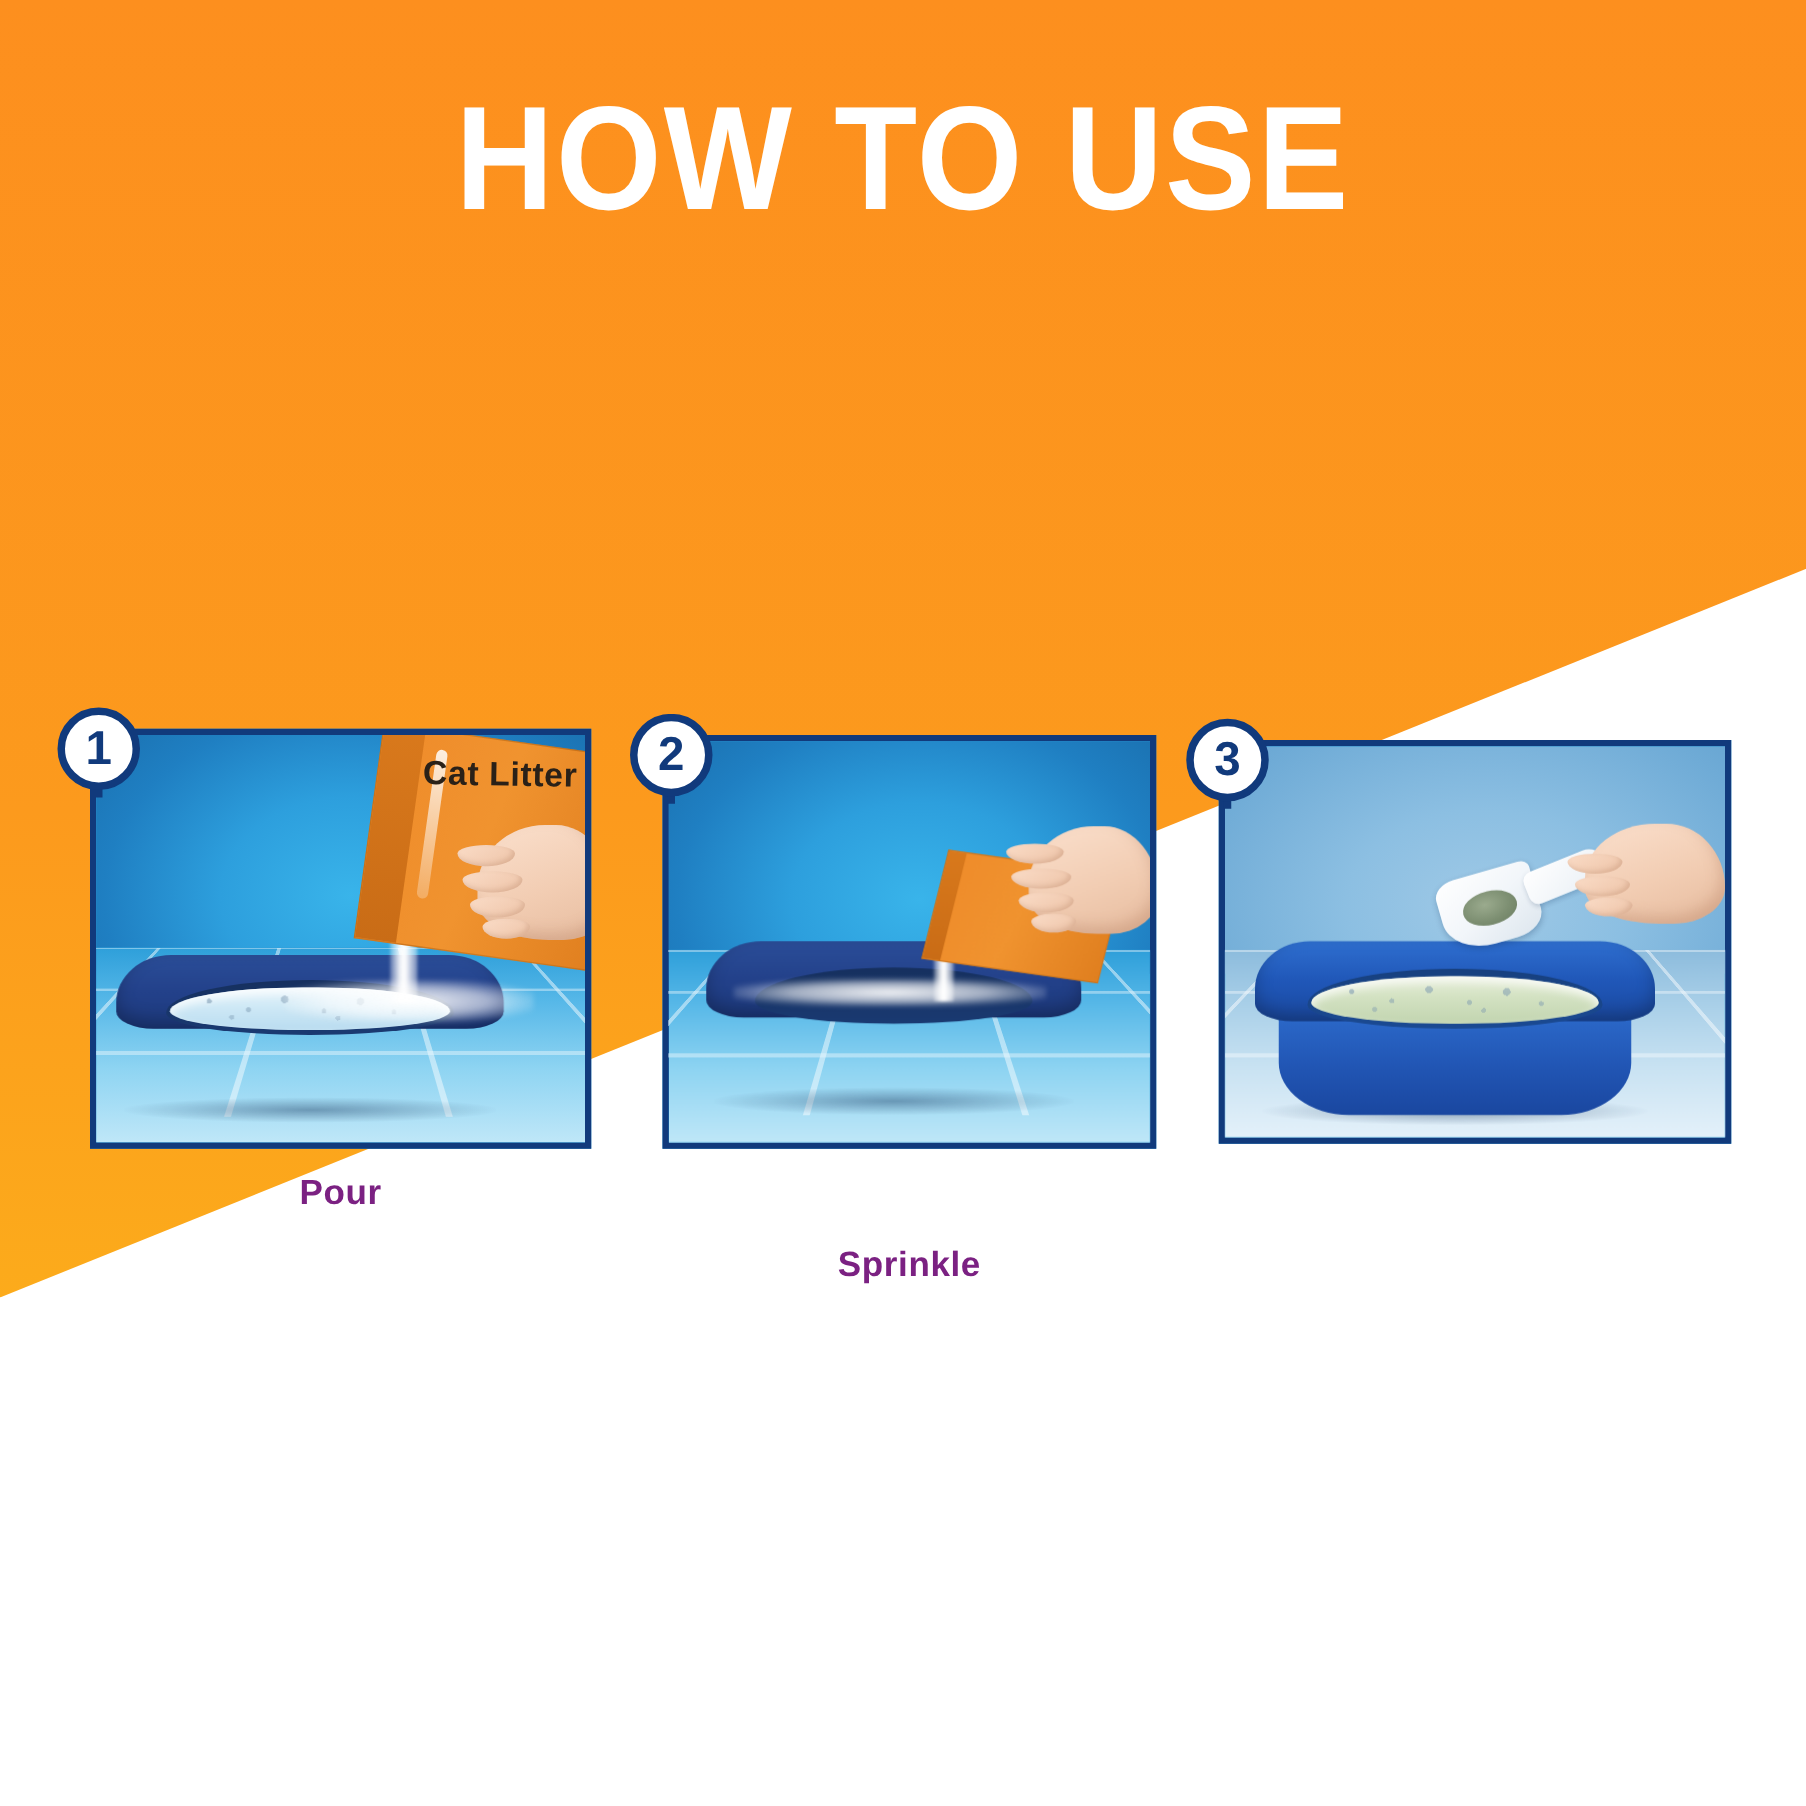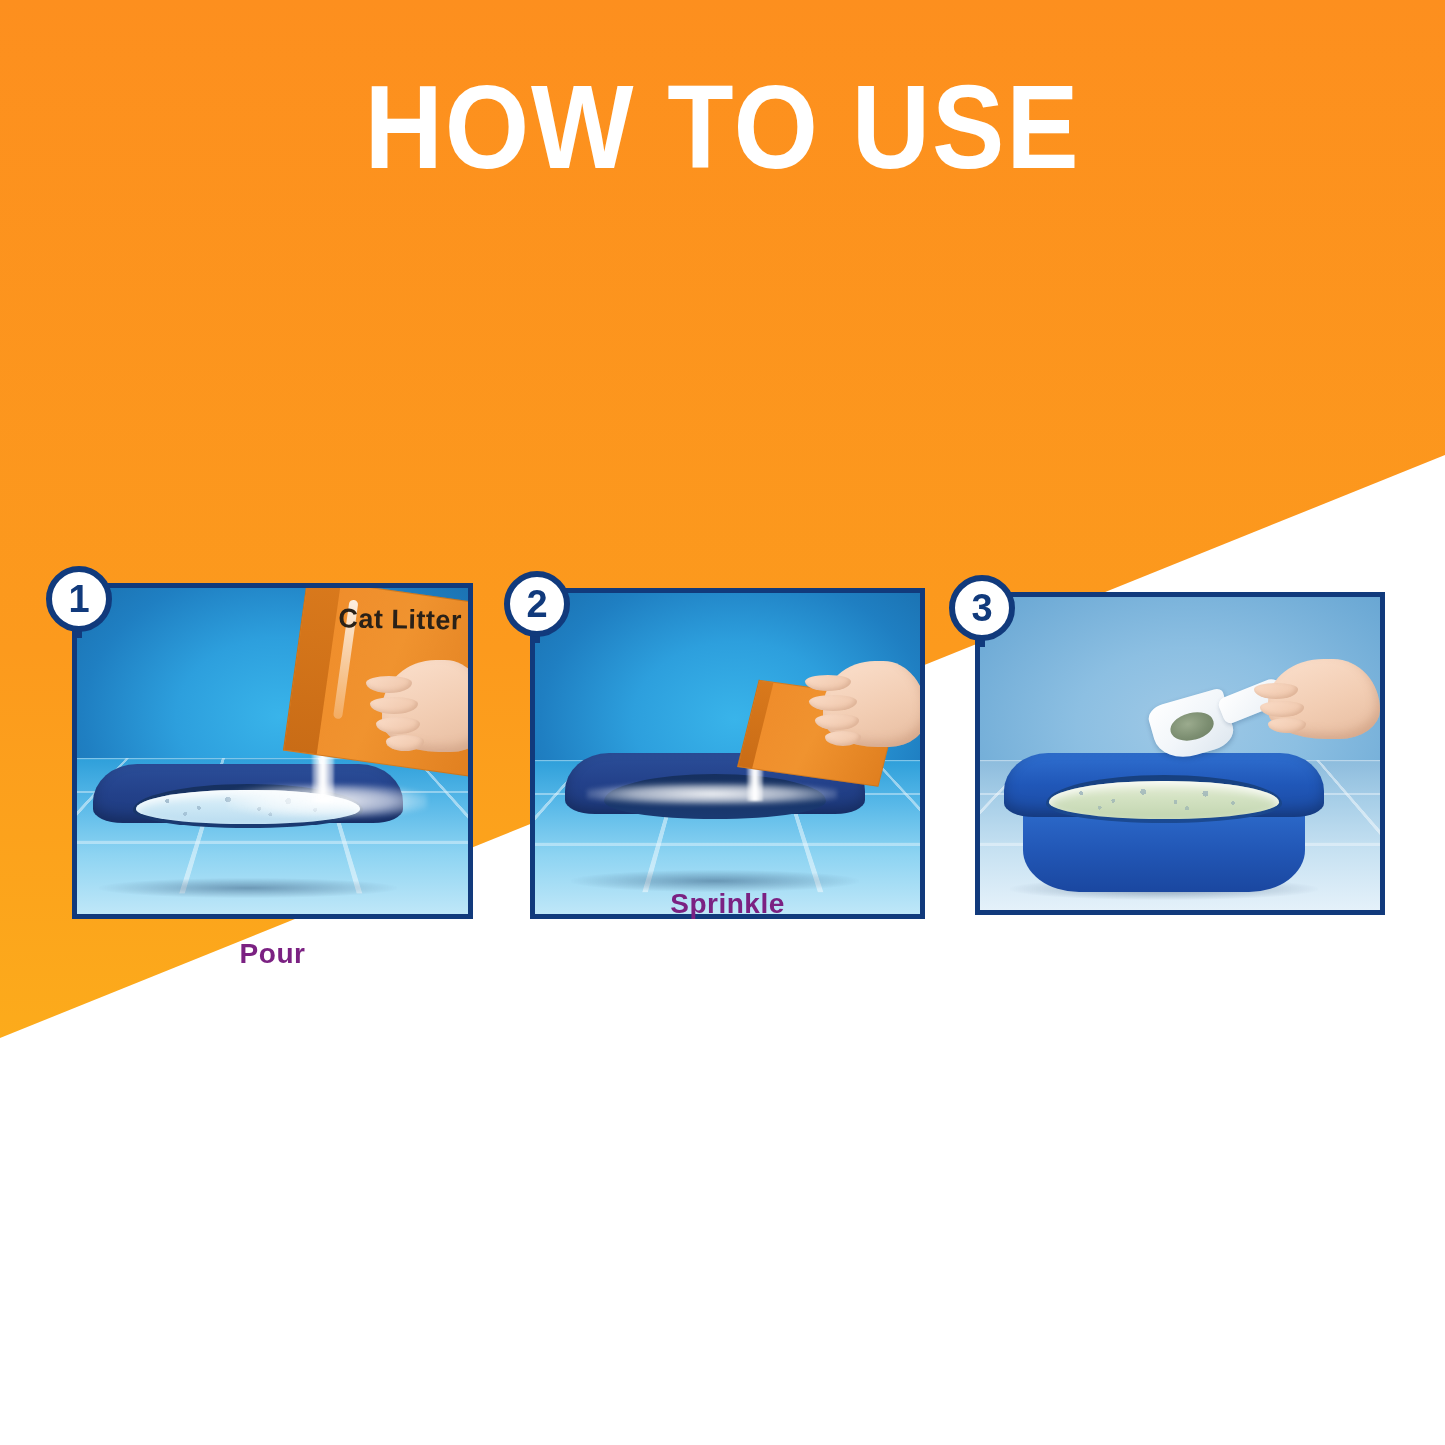--- a/index.html
+++ b/index.html
@@ -303,21 +303,21 @@
         <div class="palm"></div>
         <div class="finger" style="left:-18px;top:14px;width:46px;height:16px;"></div>
         <div class="finger" style="left:-14px;top:34px;width:48px;height:16px;"></div>
         <div class="finger" style="left:-8px;top:53px;width:44px;height:16px;"></div>
         <div class="finger" style="left:2px;top:70px;width:36px;height:15px;"></div>
       </div>
     </div>
   </div>
   <div class="badge-stem" style="left:534px;top:605px;height:38px;"></div>
   <div class="badge" style="left:504px;top:571px;">2</div>
-  <div class="caption" style="left:530px;top:888px;width:395px;">Sprinkle</div>
+  <div class="caption" style="left:530px;top:996px;width:395px;">Sprinkle</div>
 
   <div class="panel" style="left:975px;top:592px;width:410px;height:323px;">
     <div class="panel-inner">
       <div class="wall pale"></div>
       <div class="floor pale">
         <div class="tiles"></div>
       </div>
 
       <div class="tray bright" style="left:24px;top:156px;width:320px;height:140px;">
         <div class="shadow"></div>

